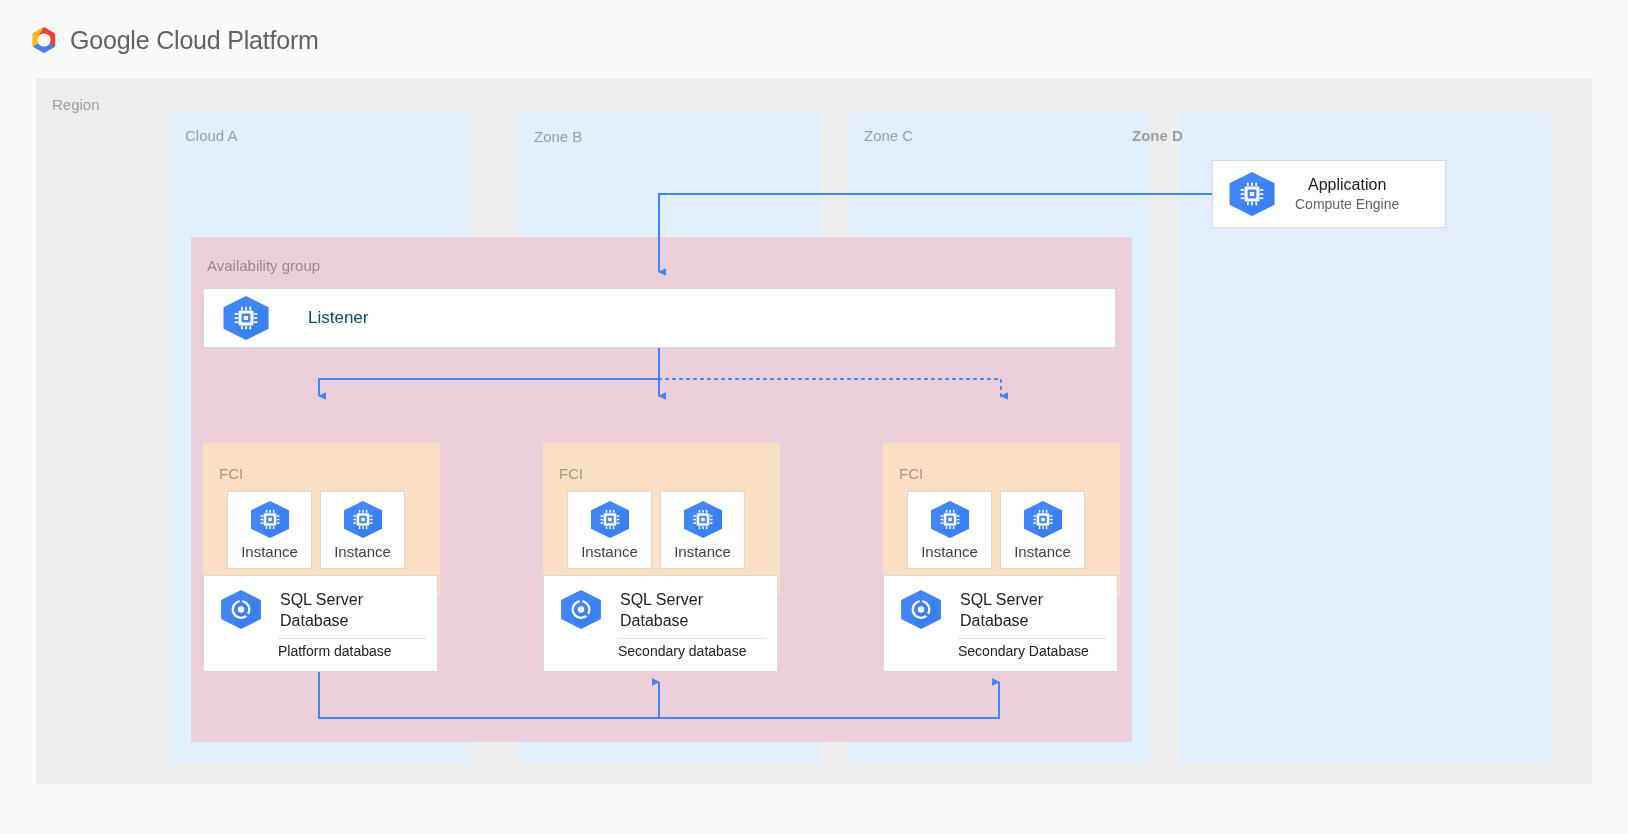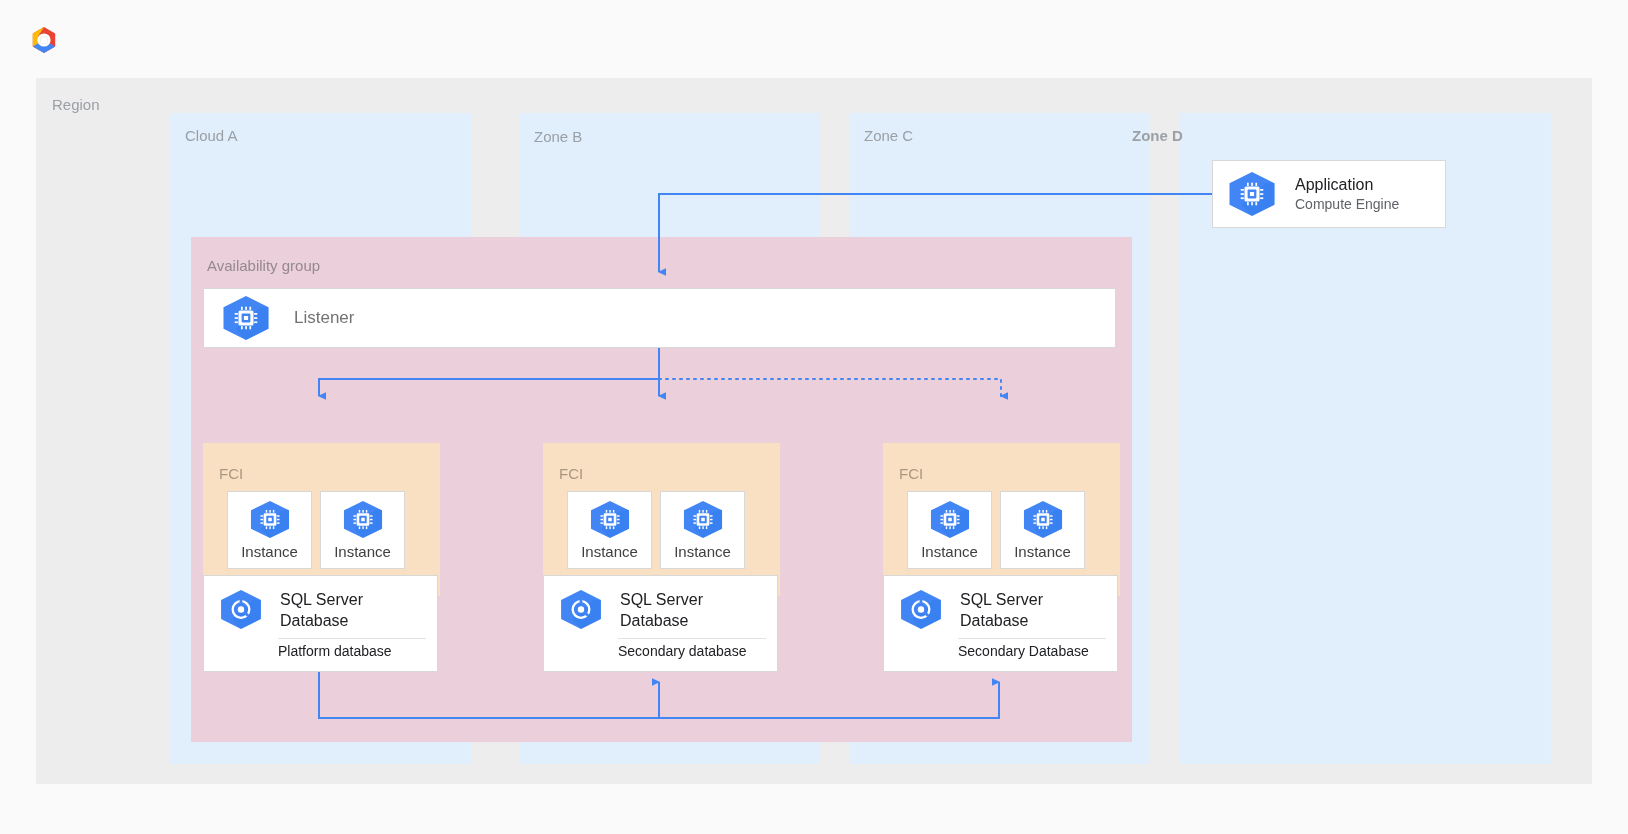--- a/index.html
+++ b/index.html
@@ -50,26 +50,26 @@
   .card {
     position: absolute; background: #ffffff; border: 1px solid #d8d8d8;
   }
 
   
   #listener-card {
     left: 203px; top: 288px; width: 913px; height: 60px;
     display: flex; align-items: center;
   }
   #listener-card .hex-wrap { margin-left: 16px; }
-  #listener-label { margin-left: 22px; font-size: 17px; color: #737373; }
+  #listener-label { margin-left: 36px; font-size: 17px; color: #0c4a6e; }
 
   
   #application-card {
     left: 1212px; top: 160px; width: 234px; height: 68px;
-    display: flex; align-items: center;
+    display: flex; align-items: center; text-align: center;
   }
   #application-card .hex-wrap { margin-left: 13px; }
   .app-text { margin-left: 17px; }
   .app-title { font-size: 16px; color: #202124; line-height: 20px; }
   .app-sub { font-size: 14px; color: #5f6368; line-height: 19px; }
 
   
   .fci { position: absolute; background: #fae0c3; width: 237px; height: 153px; margin-top: 38px; }
   .fci-label { position: absolute; left: 16px; top: 22px; font-size: 15px; color: #a99781; }
   .instance {
@@ -117,20 +117,23 @@
         <path d="M17 3 L28.2 9.5 L28.2 22.5 L17 29 L5.8 22.5 L5.8 9.5 Z" fill="#ea4335"></path>
         <path d="M17 3 L5.8 9.5 L5.8 22.5 L11 25.5 L11 12.5 Z" fill="#fbbc05"></path>
         <path d="M5.8 22.5 L17 29 L28.2 22.5 L23 19.5 L11 19.5 Z" fill="#4285f4"></path>
         <path d="M17 3 L28.2 9.5 L23 12.5 L11 12.5 Z" fill="#34a853" opacity="0"></path>
         <path d="M28.2 9.5 L17 3 L17 8.6 L23 12 L23 19.5 L28.2 22.5 Z" fill="#34a853" opacity="0"></path>
         <circle cx="17" cy="16" r="6.6" fill="#ffffff"></circle>
         <circle cx="17" cy="16" r="4.1" fill="#5f6368" opacity="0.18"></circle>
         <circle cx="17" cy="16" r="3.6" fill="#ffffff"></circle>
       </svg>
     </span>
+    <div id="brand-title">
+      <span class="b-strong">Google</span><span> Cloud Platform</span>
+    </div>
   </div>
 
   <div id="region"></div>
   <div id="region-label">Region</div>
 
   <div class="zone" style="left:170px; top:113px; width:301px; height:651px;"></div>
   <div class="zone-label" style="left:185px; top:127px;">Cloud A</div>
 
   <div class="zone" style="left:519px; top:113px; width:301px; height:651px;"></div>
   <div class="zone-label" style="left:534px; top:128px;">Zone B</div>

